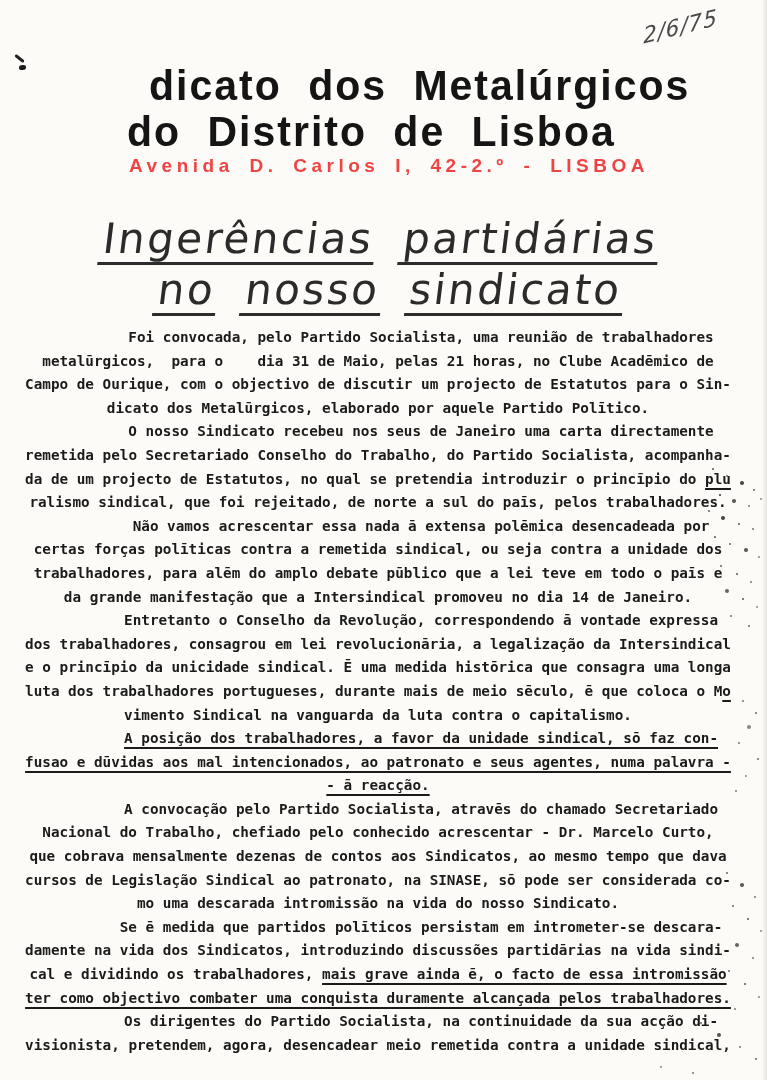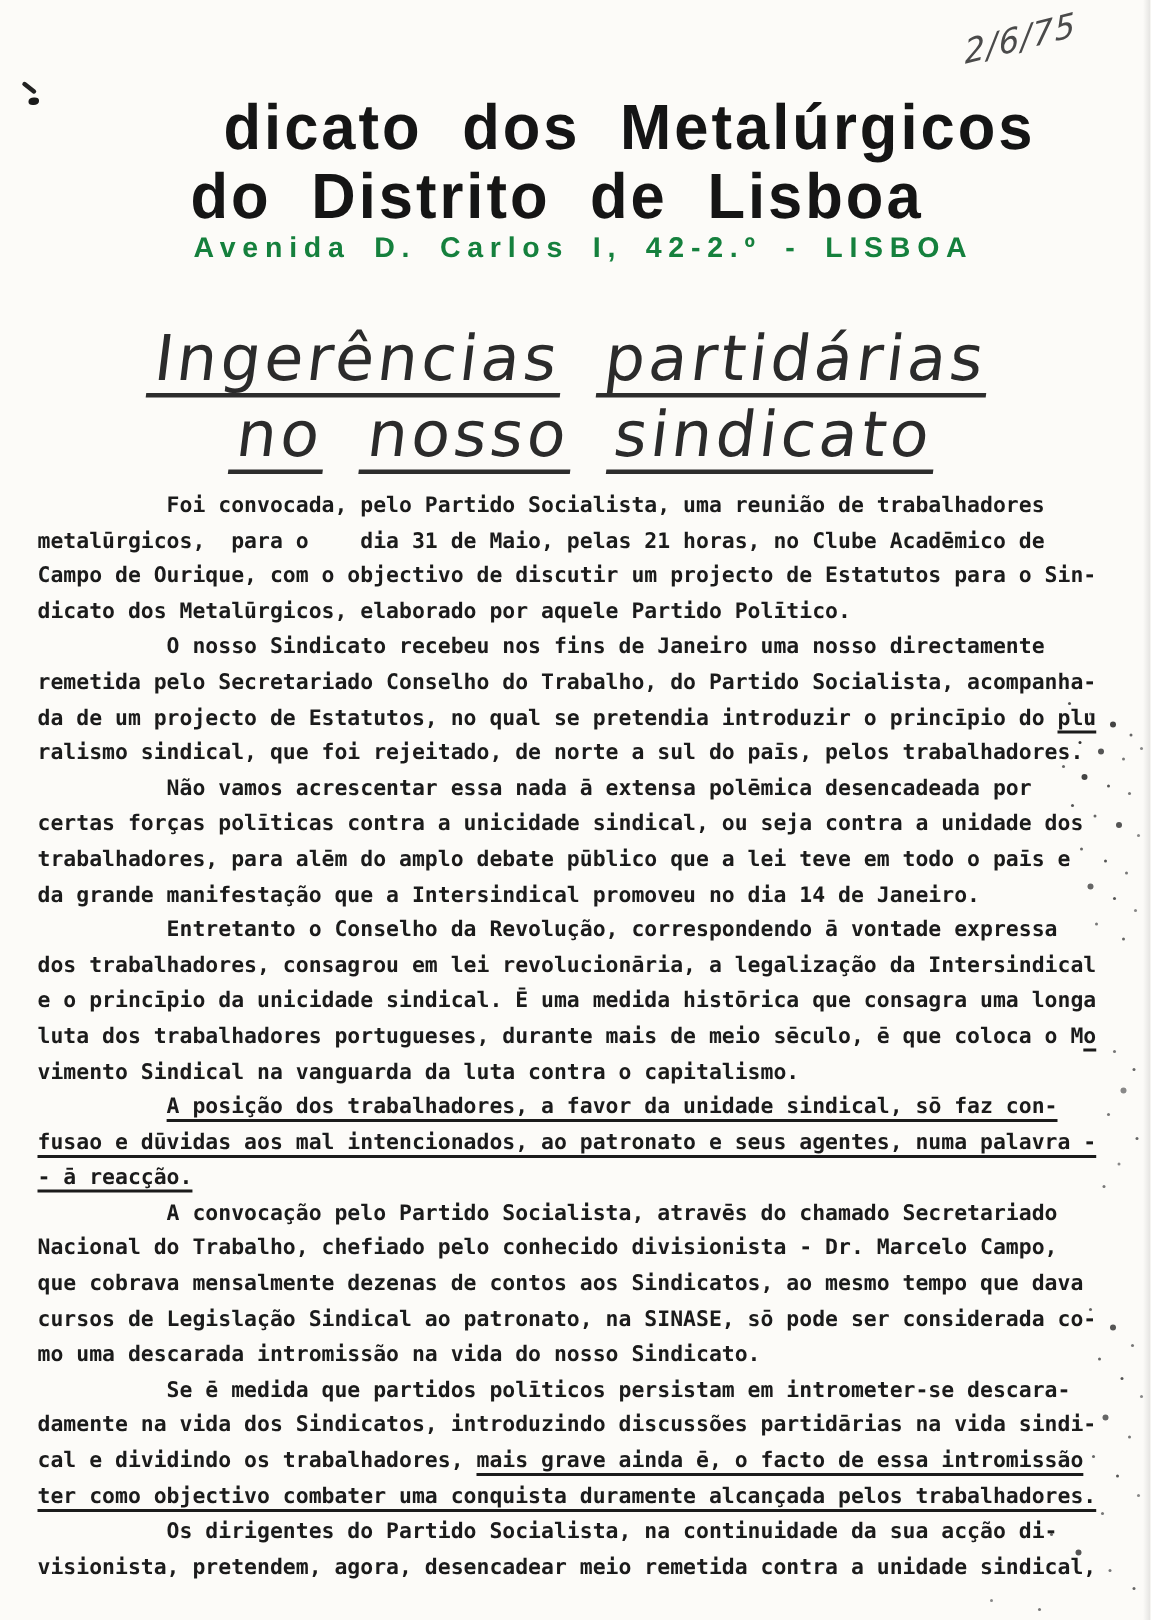--- a/index.html
+++ b/index.html
@@ -26,21 +26,21 @@
   #org-line1 { left:149px; top:62px; }
   #org-line2 { left:127px; top:108px; }
   .org-address {
     position:absolute;
     left:129px; top:155px;
     font-family:"Liberation Sans", sans-serif;
     font-weight:bold;
     font-size:19px;
     letter-spacing:4.5px;
     word-spacing:6px;
-    color:#15803d;
+    color:#ef4444;
     white-space:nowrap;
   }
 
   
   .hand-date {
     position:absolute;
     left:642px; top:14px;
     font-family:"DejaVu Sans", sans-serif;
     font-style:italic;
     font-size:22px;
@@ -65,27 +65,28 @@
     display:inline-block;
     border-bottom:3px solid #2d2d2d;
     padding:0 3px 0 3px;
     margin-right:24px;
   }
   .title-line .tword:last-child { margin-right:0; }
 
   
   .doc-body {
     position:absolute;
-    left:25px; top:326px;
+    left:11px; top:326px;
     width:734px;
     font-family:"DejaVu Sans Mono", monospace;
     font-weight:bold;
     font-size:14.3px;
     line-height:23.6px;
     color:#1b1b1b;
+    text-align:center;
   }
   .tw-line { white-space:pre; }
   .u {
     text-decoration:underline;
     text-underline-offset:4px;
     text-decoration-thickness:2px;
   }
 
   
   .ink-dash {
@@ -137,38 +138,38 @@
 <div class="doc-title">
   <div class="title-line" id="title-line1"><span class="tword">Ingerências</span><span class="tword">partidárias</span></div>
   <div class="title-line" id="title-line2"><span class="tword">no</span><span class="tword">nosso</span><span class="tword">sindicato</span></div>
 </div>
 
 <div class="doc-body">
     <div class="tw-line"><span>          Foi convocada, pelo Partido Socialista, uma reunião de trabalhadores</span></div>
     <div class="tw-line"><span>metalūrgicos,  para o    dia 31 de Maio, pelas 21 horas, no Clube Acadēmico de</span></div>
     <div class="tw-line"><span>Campo de Ourique, com o objectivo de discutir um projecto de Estatutos para o Sin-</span></div>
     <div class="tw-line"><span>dicato dos Metalūrgicos, elaborado por aquele Partido Polītico.</span></div>
-    <div class="tw-line"><span>          O nosso Sindicato recebeu nos fins de Janeiro uma nosso directamente</span></div>
+    <div class="tw-line"><span>          O nosso Sindicato recebeu nos seus de Janeiro uma carta directamente</span></div>
     <div class="tw-line"><span>remetida pelo Secretariado Conselho do Trabalho, do Partido Socialista, acompanha-</span></div>
     <div class="tw-line"><span>da de um projecto de Estatutos, no qual se pretendia introduzir o princīpio do </span><span class="u">plu</span></div>
     <div class="tw-line"><span>ralismo sindical, que foi rejeitado, de norte a sul do paīs, pelos trabalhadores.</span></div>
     <div class="tw-line"><span>          Não vamos acrescentar essa nada ā extensa polēmica desencadeada por</span></div>
-    <div class="tw-line"><span>certas forças polīticas contra a unicidade sindical, ou seja contra a unidade dos</span></div>
+    <div class="tw-line"><span>certas forças polīticas contra a remetida sindical, ou seja contra a unidade dos</span></div>
     <div class="tw-line"><span>trabalhadores, para alēm do amplo debate pūblico que a lei teve em todo o paīs e</span></div>
     <div class="tw-line"><span>da grande manifestação que a Intersindical promoveu no dia 14 de Janeiro.</span></div>
     <div class="tw-line"><span>          Entretanto o Conselho da Revolução, correspondendo ā vontade expressa</span></div>
     <div class="tw-line"><span>dos trabalhadores, consagrou em lei revolucionāria, a legalização da Intersindical</span></div>
     <div class="tw-line"><span>e o princīpio da unicidade sindical. Ē uma medida histōrica que consagra uma longa</span></div>
     <div class="tw-line"><span>luta dos trabalhadores portugueses, durante mais de meio sēculo, ē que coloca o M</span><span class="u">o</span></div>
     <div class="tw-line"><span>vimento Sindical na vanguarda da luta contra o capitalismo.</span></div>
     <div class="tw-line"><span>          </span><span class="u">A posição dos trabalhadores, a favor da unidade sindical, sō faz con-</span></div>
     <div class="tw-line"><span class="u">fusao e dūvidas aos mal intencionados, ao patronato e seus agentes, numa palavra -</span></div>
     <div class="tw-line"><span class="u">- ā reacção.</span></div>
     <div class="tw-line"><span>          A convocação pelo Partido Socialista, atravēs do chamado Secretariado</span></div>
-    <div class="tw-line"><span>Nacional do Trabalho, chefiado pelo conhecido divisionista - Dr. Marcelo Campo,</span></div>
+    <div class="tw-line"><span>Nacional do Trabalho, chefiado pelo conhecido acrescentar - Dr. Marcelo Curto,</span></div>
     <div class="tw-line"><span>que cobrava mensalmente dezenas de contos aos Sindicatos, ao mesmo tempo que dava</span></div>
     <div class="tw-line"><span>cursos de Legislação Sindical ao patronato, na SINASE, sō pode ser considerada co-</span></div>
     <div class="tw-line"><span>mo uma descarada intromissão na vida do nosso Sindicato.</span></div>
     <div class="tw-line"><span>          Se ē medida que partidos polīticos persistam em intrometer-se descara-</span></div>
     <div class="tw-line"><span>damente na vida dos Sindicatos, introduzindo discussões partidārias na vida sindi-</span></div>
     <div class="tw-line"><span>cal e dividindo os trabalhadores, </span><span class="u">mais grave ainda ē, o facto de essa intromissão</span></div>
     <div class="tw-line"><span class="u">ter como objectivo combater uma conquista duramente alcançada pelos trabalhadores.</span></div>
     <div class="tw-line"><span>          Os dirigentes do Partido Socialista, na continuidade da sua acção di-</span></div>
     <div class="tw-line"><span>visionista, pretendem, agora, desencadear meio remetida contra a unidade sindical,</span></div>
   </div>

